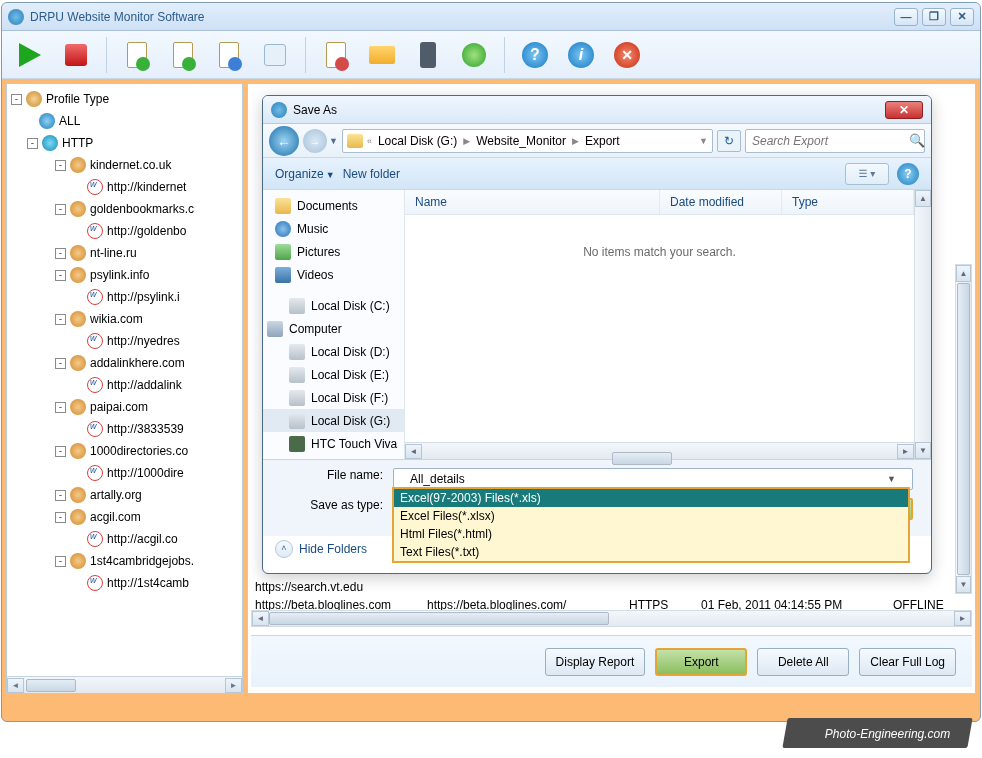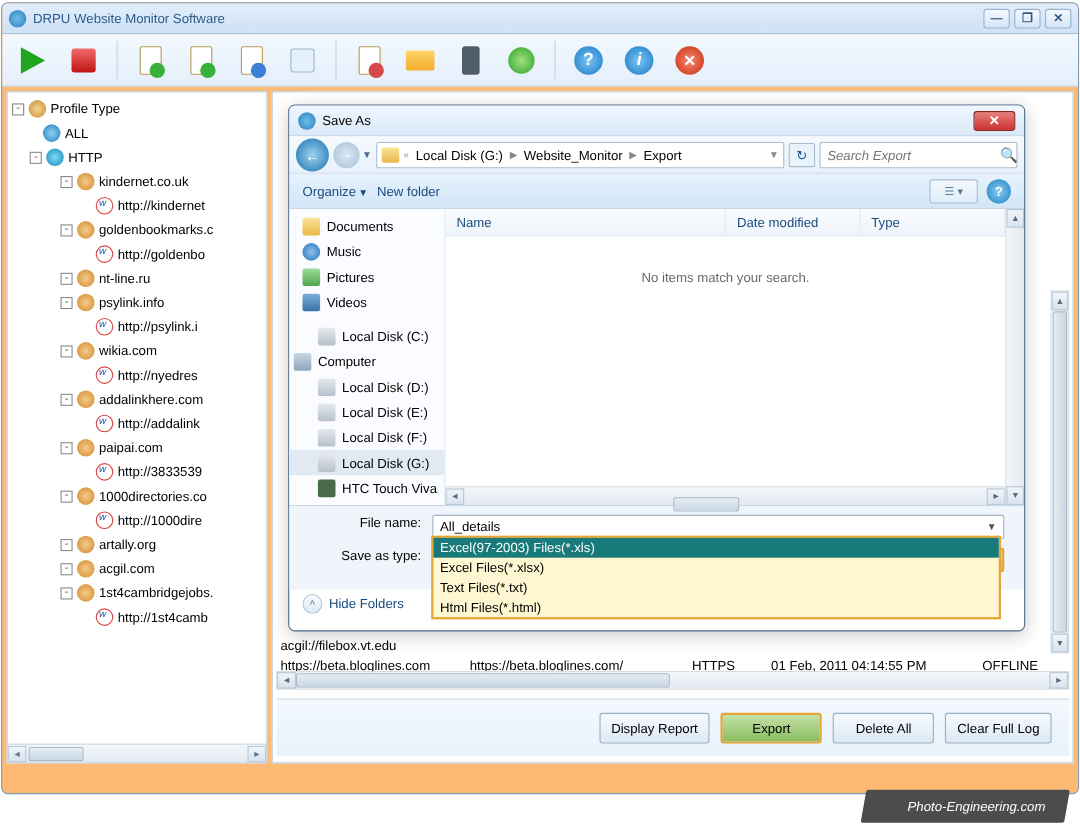--- a/index.html
+++ b/index.html
@@ -104,21 +104,21 @@
 .file-scroll { height:17px; background:linear-gradient(#f3f7fb,#e2e9f0); border-top:1px solid #d3dde6; display:flex; align-items:center; }
 .file-scroll .arrow { width:17px; height:15px; background:linear-gradient(#eef4fb,#d8e4ef); border:1px solid #b7c6d3; display:flex; align-items:center; justify-content:center; font-size:8px; color:#667; }
 .file-scroll .track { flex:1; position:relative; }
 .file-scroll .thumb { position:absolute; left:40%; width:60px; height:13px; background:linear-gradient(#e5edf5,#c9d7e4); border:1px solid #aeb9c5; border-radius:2px; top:1px; }
 .dlg-vscroll { width:17px; background:linear-gradient(to right,#f3f7fb,#e2e9f0); border-left:1px solid #d3dde6; display:flex; flex-direction:column; }
 .dlg-vscroll .arrow { height:17px; background:linear-gradient(#eef4fb,#d8e4ef); border:1px solid #b7c6d3; display:flex; align-items:center; justify-content:center; font-size:8px; color:#667; }
 
 .dlg-form { padding: 8px 18px; background:#f0f5fb; }
 .form-row { display:flex; margin-bottom:8px; }
 .form-row label { width:112px; text-align:right; padding-right:10px; }
-.form-row .field { flex:1; height:22px; background:#fff; border:1px solid #9db4c9; border-radius:2px; padding:0 6px; display:flex; align-items:center; position:relative; }
+.form-row .field { flex:1; height:22px; background:#fff; border:1px solid #9db4c9; border-radius:2px; padding:0 16px; display:flex; align-items:center; position:relative; }
 .form-row .field input { border:none; outline:none; flex:1; }
 .form-row .field .drop-arr { color:#555; font-size:9px; cursor:pointer; }
 .form-row .field.type-field { background:linear-gradient(#c4e1a8,#9fcd76); border:2px solid #e4a534; }
 .form-row .field.type-field span { color:#000; }
 
 .type-dropdown { position:absolute; left:129px; top:391px; width:518px; background:#fff7d2; border:2px solid #e4a534; z-index:25; }
 .type-dropdown .opt { padding:2px 6px; cursor:pointer; }
 .type-dropdown .opt.sel { background:#187a7a; color:#fff; }
 
 .hide-folders { display:flex; align-items:center; gap:6px; padding:4px 12px 10px; color:#1a4b7f; cursor:pointer; }
@@ -224,36 +224,37 @@
           <div class="tree-row"><span class="tree-spacer" style="width:44px"></span><span class="tree-toggle">-</span><span class="tree-ico site"></span>wikia.com</div>
           <div class="tree-row"><span class="tree-spacer" style="width:76px"></span><span class="tree-ico www"></span>http://nyedres</div>
           <div class="tree-row"><span class="tree-spacer" style="width:44px"></span><span class="tree-toggle">-</span><span class="tree-ico site"></span>addalinkhere.com</div>
           <div class="tree-row"><span class="tree-spacer" style="width:76px"></span><span class="tree-ico www"></span>http://addalink</div>
           <div class="tree-row"><span class="tree-spacer" style="width:44px"></span><span class="tree-toggle">-</span><span class="tree-ico site"></span>paipai.com</div>
           <div class="tree-row"><span class="tree-spacer" style="width:76px"></span><span class="tree-ico www"></span>http://3833539</div>
           <div class="tree-row"><span class="tree-spacer" style="width:44px"></span><span class="tree-toggle">-</span><span class="tree-ico site"></span>1000directories.co</div>
           <div class="tree-row"><span class="tree-spacer" style="width:76px"></span><span class="tree-ico www"></span>http://1000dire</div>
           <div class="tree-row"><span class="tree-spacer" style="width:44px"></span><span class="tree-toggle">-</span><span class="tree-ico site"></span>artally.org</div>
           <div class="tree-row"><span class="tree-spacer" style="width:44px"></span><span class="tree-toggle">-</span><span class="tree-ico site"></span>acgil.com</div>
+          <div class="tree-row"><span class="tree-spacer" style="width:76px"></span><span class="tree-ico www"></span>http://acgil.co</div>
           <div class="tree-row"><span class="tree-spacer" style="width:44px"></span><span class="tree-toggle">-</span><span class="tree-ico site"></span>1st4cambridgejobs.</div>
           <div class="tree-row"><span class="tree-spacer" style="width:76px"></span><span class="tree-ico www"></span>http://1st4camb</div>
         </div>
       <div class="hscroll-bar">
         <div class="arrow">◄</div>
           <div class="thumb"></div>
           <div style="flex:1"></div>
           <div class="arrow">►</div>
       </div>
     </div>
 
     <div class="right-panel">
 
       <div id="records">
           <div class="data-row" style="top:494px">
-    <span class="c1">acgil://filebox.vt.edu</span>
+    <span class="c1">https://search.vt.edu</span>
             <span class="c2"></span>
             <span class="c3"></span>
             <span class="c4"></span>
             <span class="c5"></span>
   </div>
           <div class="data-row" style="top:512px">
     <span class="c1">https://beta.bloglines.com</span>
             <span class="c2">https://beta.bloglines.com/</span>
             <span class="c3">HTTPS</span>
             <span class="c4">01 Feb, 2011 04:14:55 PM</span>
@@ -357,22 +358,22 @@
             <label>Save as type:</label>
             <div class="field type-field">
               <span style="flex:1">Excel(97-2003) Files(*.xls)</span>
               <span class="drop-arr">▼</span>
             </div>
           </div>
         </div>
         <div class="type-dropdown" id="type-dropdown">
             <div class="opt sel">Excel(97-2003) Files(*.xls)</div>
             <div class="opt ">Excel Files(*.xlsx)</div>
+            <div class="opt ">Html Files(*.html)</div>
             <div class="opt ">Text Files(*.txt)</div>
-            <div class="opt ">Html Files(*.html)</div>
           </div>
         <div class="hide-folders">
           <div class="chev">˄</div>
           <span>Hide Folders</span>
         </div>
       </div>
 
       <div class="button-bar">
         <button class="btn">Display Report</button>
         <button class="btn primary">Export</button>

